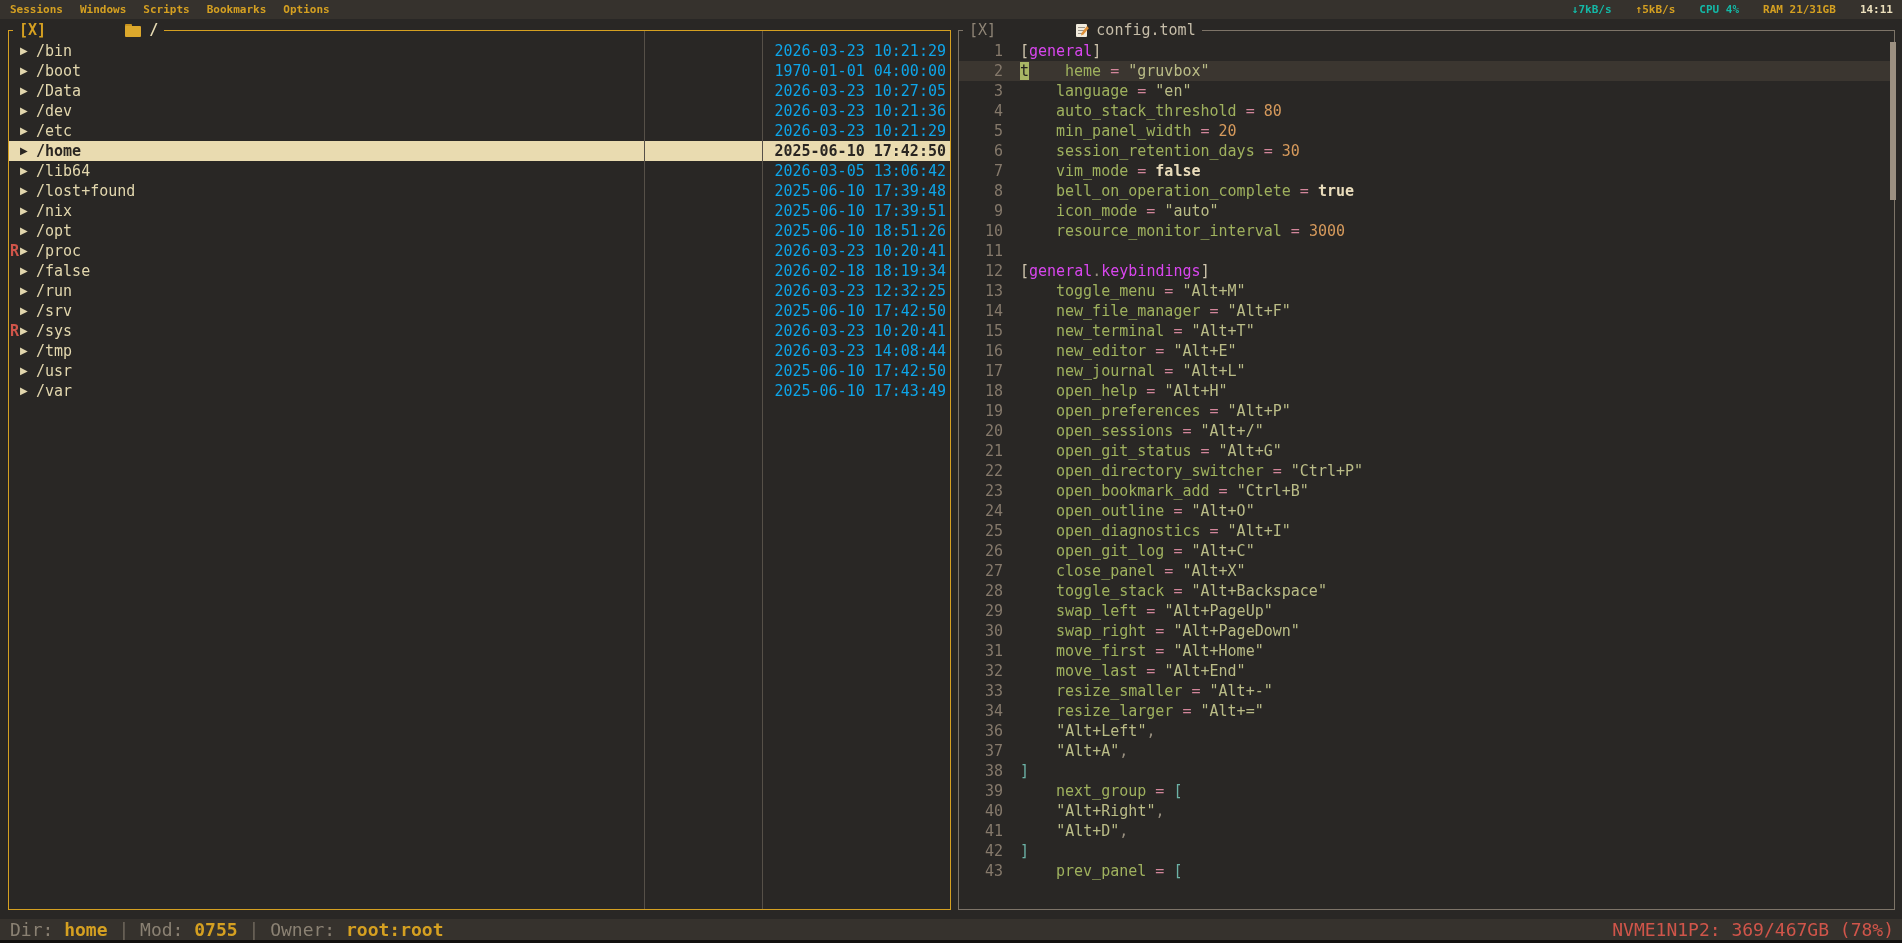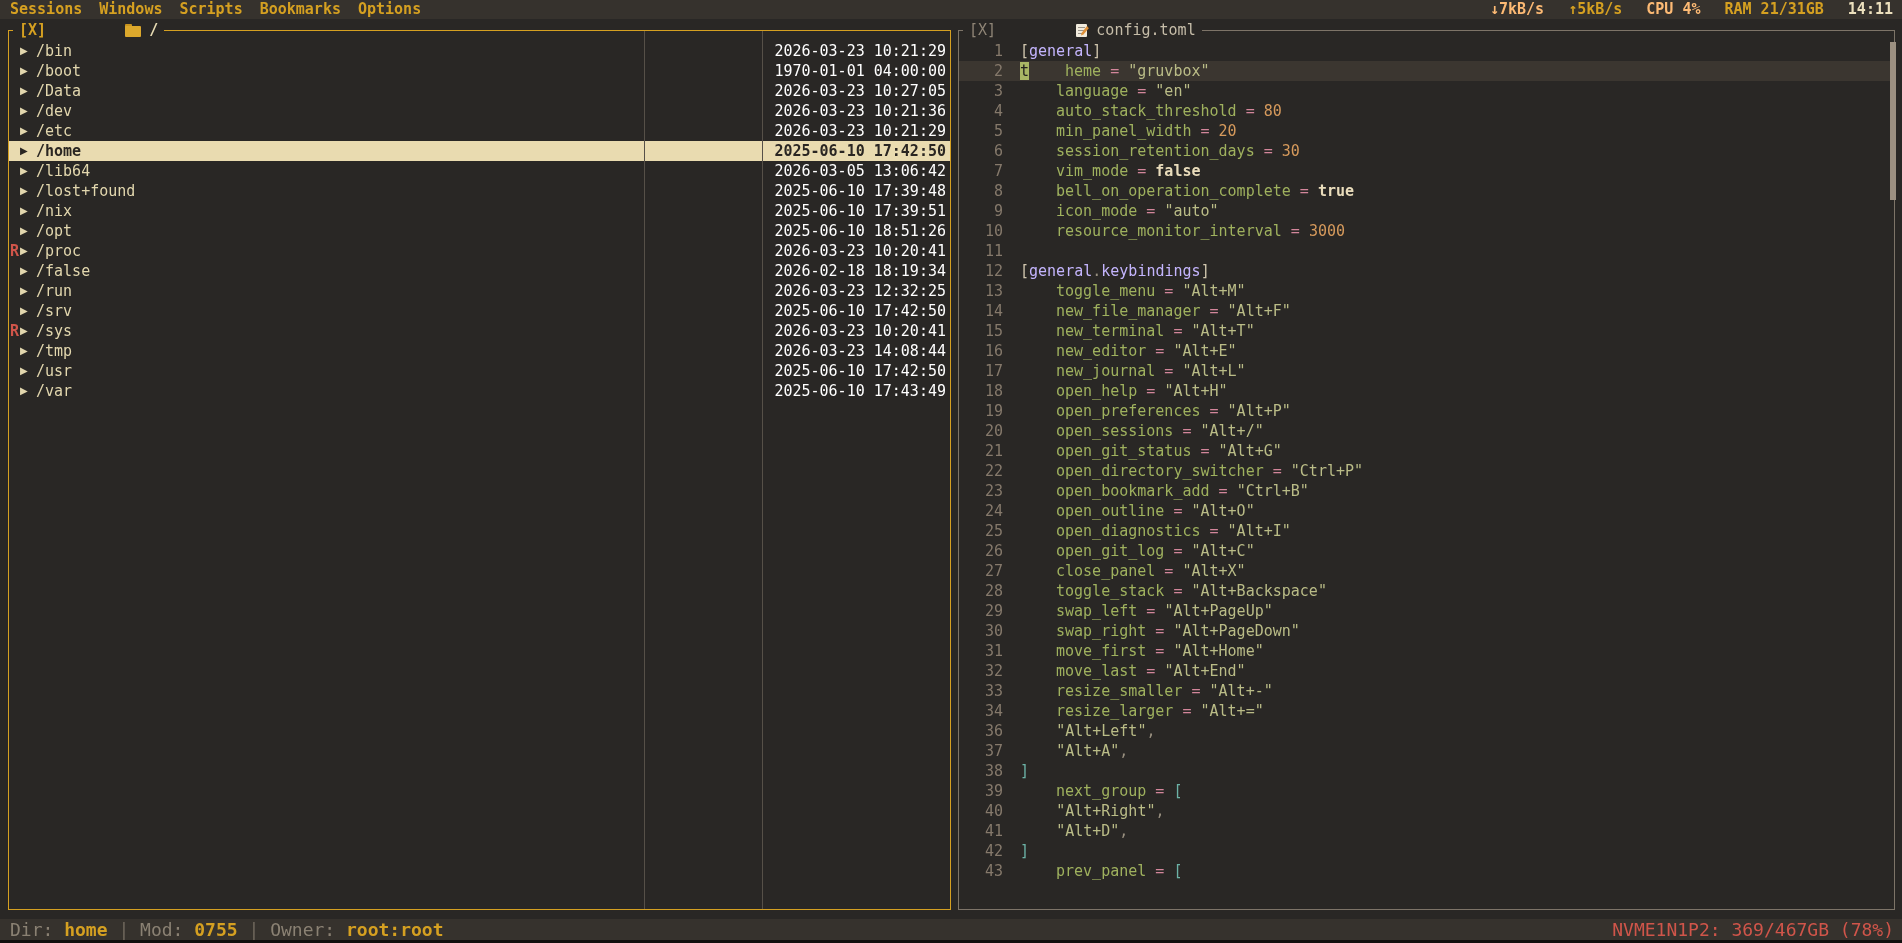--- a/index.html
+++ b/index.html
@@ -1,55 +1,55 @@
 <!DOCTYPE html>
 <html><head>
 <meta charset="utf-8">
 <style>
   html,body{margin:0;padding:0;background:#1a1918;}
   #screen{position:relative;width:1902px;height:943px;background:#292725;overflow:hidden;
           font-family:"DejaVu Sans Mono",monospace;font-size:15px;color:#e4d8ac;}
 
   
   .menubar{position:absolute;left:0;top:0;right:0;height:19px;background:#36322d;
-           display:flex;align-items:center;font-size:15px;font-weight:bold;line-height:19px;}
+           display:flex;align-items:center;font-size:11px;font-weight:bold;line-height:19px;}
   .menu-items{display:flex;gap:17px;padding-left:10px;}
   .menu-item{color:#d5a021;cursor:default;}
   .menu-status{margin-left:auto;display:flex;gap:24px;padding-right:9px;}
-  .ms-green{color:#fdba74;} .ms-yellow{color:#d5a021;} .ms-clock{color:#ece0bd;}
+  .ms-green{color:#14b8a6;} .ms-yellow{color:#d5a021;} .ms-clock{color:#ece0bd;}
 
   
   .panel{position:absolute;top:30px;height:880px;box-sizing:border-box;background:#292725;}
   .panel-left{left:8px;width:943px;border:1px solid #d5a021;}
   .panel-right{left:958px;width:937px;border:1px solid #7d7468;}
   .ptitle{position:absolute;top:-11px;left:4px;background:#292725;padding:0 6px;height:20px;
           display:flex;align-items:center;gap:7px;white-space:pre;line-height:20px;}
   .pclose-y{color:#d5a021;font-weight:bold;}
   .ppath{color:#e8ddb4;font-weight:bold;}
   .pclose-g{color:#8f8576;}
   .pfile{color:#c6bda9;}
 
   
   .fcol-div{position:absolute;top:0;bottom:0;width:1px;background:#565048;z-index:3;}
   .flist{position:absolute;left:0;right:0;top:10px;z-index:1;}
   .frow{position:relative;height:20px;line-height:20px;white-space:pre;color:#e2d7ae;}
   .frow.sel{background:#e9dbb0;color:#2a2622;font-weight:bold;}
   .fmark{position:absolute;left:1px;color:#d0554a;font-weight:bold;}
   .farrow{position:absolute;left:11px;top:0;font-family:"DejaVu Sans",sans-serif;font-size:10px;}
   .fname{position:absolute;left:27px;}
-  .fdate{position:absolute;right:4px;color:#ffffff;}
+  .fdate{position:absolute;right:4px;color:#0ea5e9;}
   .frow.sel .fdate{color:#2a2622;}
 
   
   .elines{position:absolute;left:0;right:0;top:10px;}
   .eline{position:relative;height:20px;line-height:20px;white-space:pre;}
   .eline.cur{background:#3b3630;}
   .lnum{display:inline-block;width:44px;text-align:right;color:#85796b;}
   .lcode{padding-left:17px;}
-  .c-brk{color:#cfc5ad;} .c-sec{color:#c4b5fd;} .c-key{color:#9fb15e;padding-left:36px;}
+  .c-brk{color:#cfc5ad;} .c-sec{color:#d946ef;} .c-key{color:#9fb15e;padding-left:36px;}
   .c-eq{color:#d3869b;}  .c-str{color:#babc87;} .c-num{color:#d69a5c;}
   .c-bool{color:#e9dcbb;font-weight:bold;} .c-pun{color:#999080;}
   .c-arr{color:#6cb2a6;} .c-plain{color:#e4d8ac;}
   .c-cursor{background:#a9b665;color:#22201d;}
   .scrollbar{position:absolute;left:1890px;top:42px;width:6px;height:158px;background:#9c9081;z-index:4;}
 
   
   .statusbar{position:absolute;left:0;right:0;bottom:0;height:24px;background:#36322d;
              box-sizing:border-box;border-bottom:3px solid #11100f;line-height:21px;
              font-size:18px;display:flex;}

